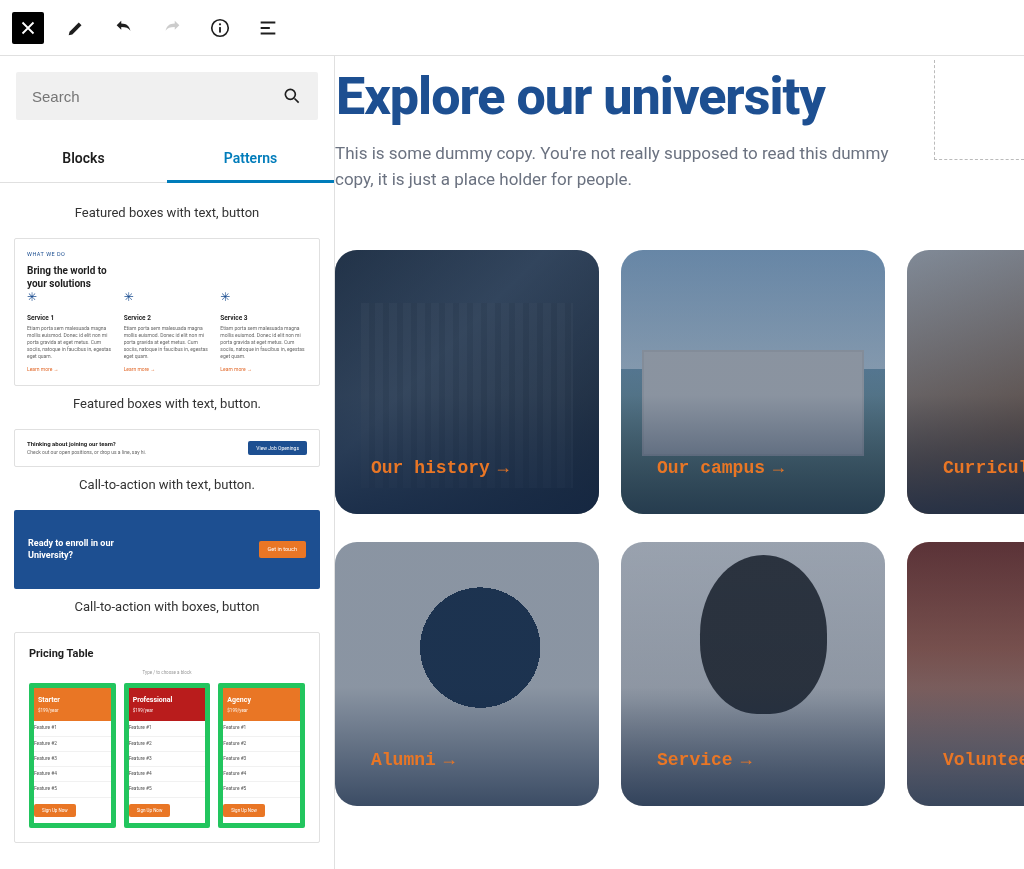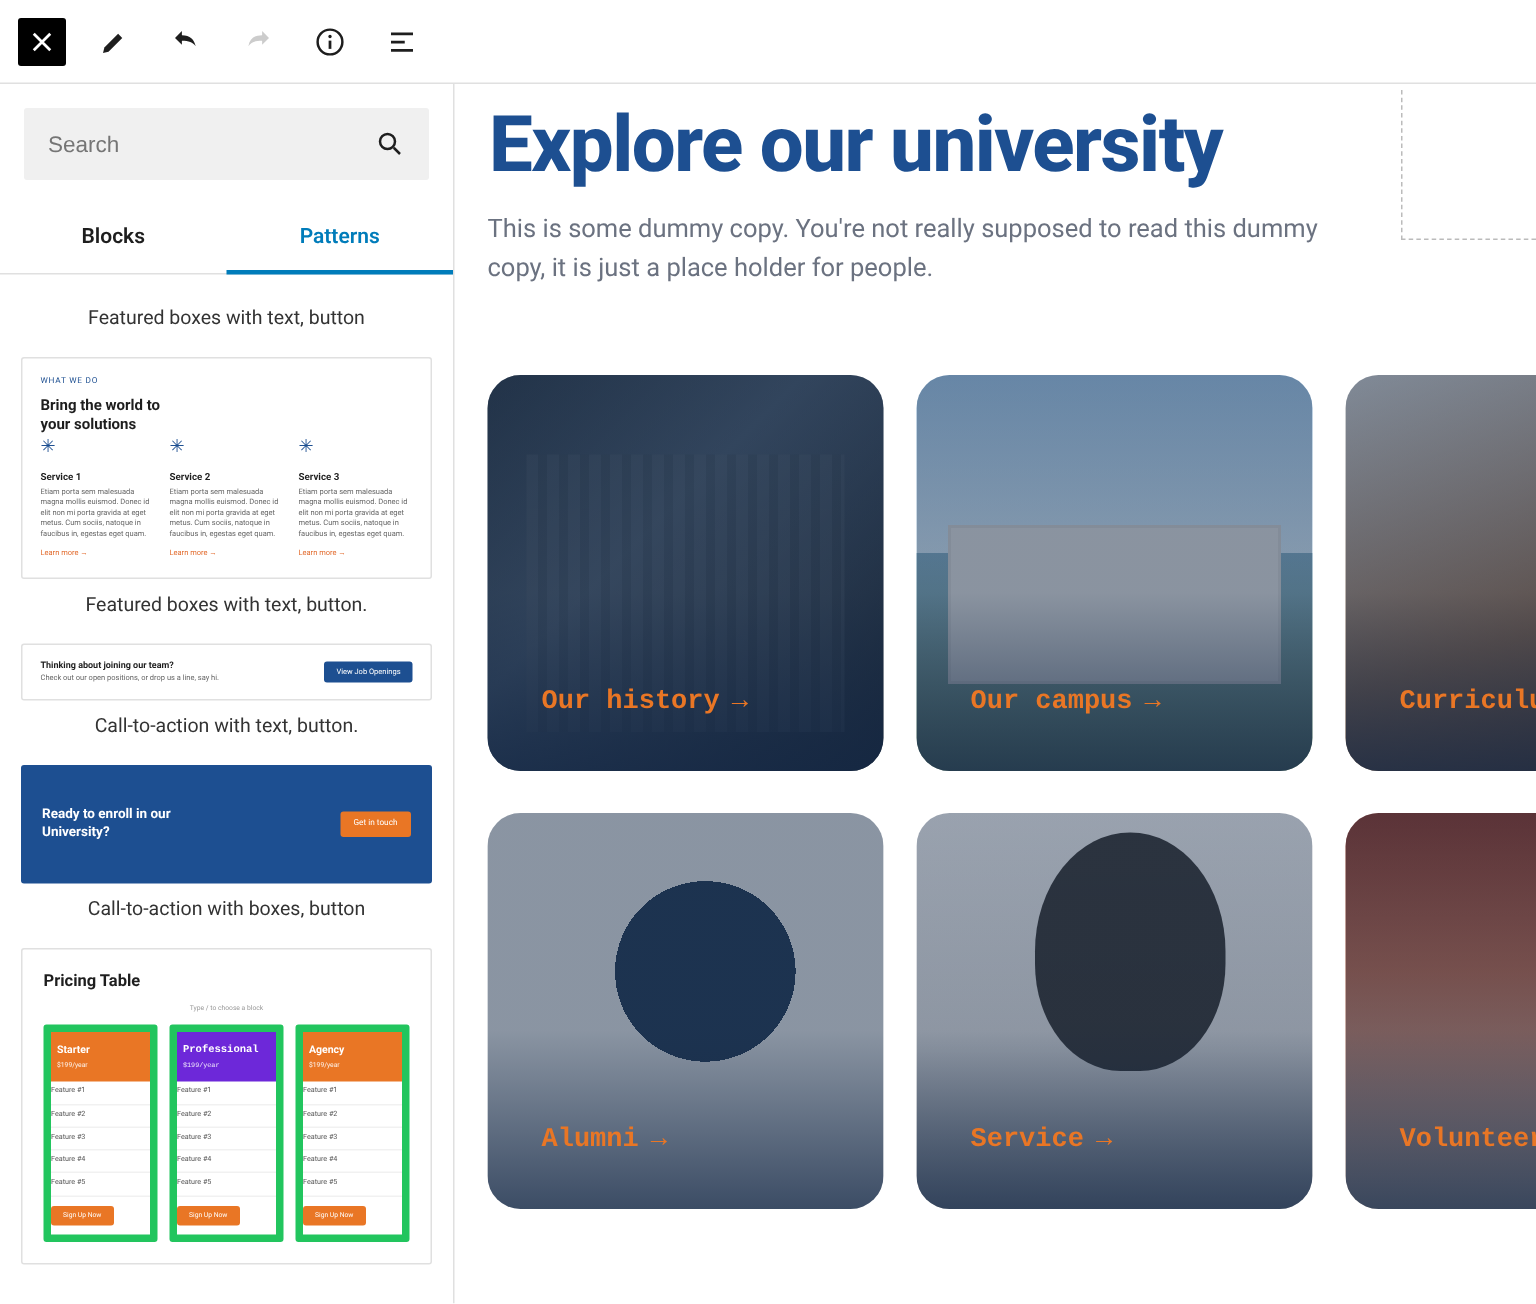--- a/index.html
+++ b/index.html
@@ -7,21 +7,21 @@
 
 
 .toolbar { height: 56px; display: flex; align-items: center; gap: 16px; padding: 0 12px; border-bottom: 1px solid #e0e0e0; }
 .toolbar .close-btn { width: 32px; height: 32px; background: #000; color: #fff; display: flex; align-items: center; justify-content: center; border-radius: 2px; cursor: pointer; }
 .toolbar .icon-btn { width: 32px; height: 32px; display: flex; align-items: center; justify-content: center; color: #1e1e1e; cursor: pointer; }
 .toolbar .icon-btn.disabled { color: #ccc; }
 .toolbar svg { width: 22px; height: 22px; }
 
 
 .body { display: flex; height: calc(869px - 56px); }
-.sidebar { width: 303px; border-right: 1px solid #e0e0e0; display: flex; flex-direction: column; overflow: hidden; }
+.sidebar { width: 335px; border-right: 1px solid #e0e0e0; display: flex; flex-direction: column; overflow: hidden; }
 .main { flex: 1; overflow: hidden; padding: 0 0 20px 0; position: relative; }
 
 
 .search-box { margin: 16px; background: #f0f0f0; border-radius: 2px; height: 48px; display: flex; align-items: center; padding: 0 16px; }
 .search-box input { flex: 1; border: none; background: transparent; font-size: 15px; outline: none; color: #555; }
 .search-box .search-icon { width: 20px; height: 20px; }
 
 
 .tabs { display: flex; border-bottom: 1px solid #e0e0e0; }
 .tab { flex: 1; text-align: center; padding: 14px 0; font-size: 14px; font-weight: 600; cursor: pointer; }
@@ -52,28 +52,28 @@
 .cta-dark-text { font-size: 9px; font-weight: 700; max-width: 100px; line-height: 1.3; }
 .cta-dark-btn { background: #e97625; color: #fff; font-size: 5.5px; padding: 5px 9px; border-radius: 2px; }
 
 .preview.pricing { padding: 14px; }
 .pricing-title { font-weight: 700; font-size: 11px; margin-bottom: 8px; }
 .pricing-sub { text-align: center; color: #999; font-size: 4.5px; margin-bottom: 8px; }
 .pricing-cols { display: flex; gap: 8px; }
 .plan { flex: 1; border: 5px solid #22c55e; border-radius: 2px; overflow: hidden; text-align: left; }
 .plan-head { padding: 8px 4px; color: #fff; }
 .plan-head.orange { background: #e97625; }
-.plan-head.navy { background: #6d28d9; font-family: Liberation Mono, monospace; }
+.plan-head.navy { background: #b91c1c; }
 .plan-name { font-weight: 700; font-size: 7px; }
 .plan-price { font-size: 4.5px; opacity: .9; margin-top: 2px; }
 .plan-feat { font-size: 4.8px; color: #555; padding: 4px 0; border-bottom: 1px solid #f1f1f1; }
 .plan-btn { display: inline-block; background: #e97625; color: #fff; font-size: 4.5px; padding: 4px 8px; border-radius: 2px; margin: 6px 0; }
 
 
-.canvas { padding: 10px 0 0 0; margin-left: 22px; }
+.canvas { padding: 10px 0 0 0; }
 .hero-title { font-size: 52px; font-weight: 800; color: #1d4f91; margin-left: 1px; letter-spacing: -1px; }
 .hero-sub { font-size: 17px; color: #6b7280; margin-top: 14px; max-width: 560px; line-height: 1.5; }
 .dashed-outline { position: absolute; right: 0; top: 4px; width: 90px; height: 100px; border-left: 1px dashed #bbb; border-bottom: 1px dashed #bbb; }
 .card-row { display: flex; gap: 22px; }
 .card { width: 264px; height: 264px; border-radius: 22px; position: relative; overflow: hidden; flex-shrink: 0; cursor: pointer; }
 .card .overlay { position: absolute; inset: 0; background: linear-gradient(180deg, rgba(20,40,70,.4) 0%, rgba(20,40,70,.4) 55%, rgba(20,40,70,.8) 100%); }
 .card .label { position: absolute; left: 36px; bottom: 36px; color: #e97625; font-weight: 700; font-size: 18px; display: flex; align-items: center; gap: 8px; font-family: Liberation Mono, monospace; }
 .card .label .arrow { font-size: 18px; }
 
 

